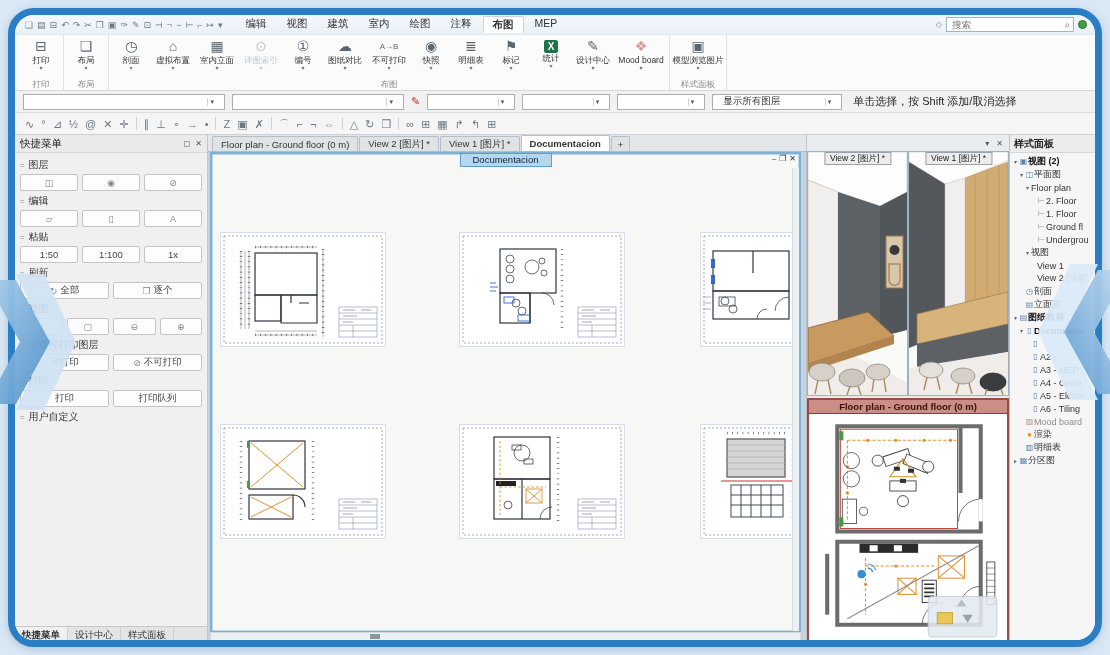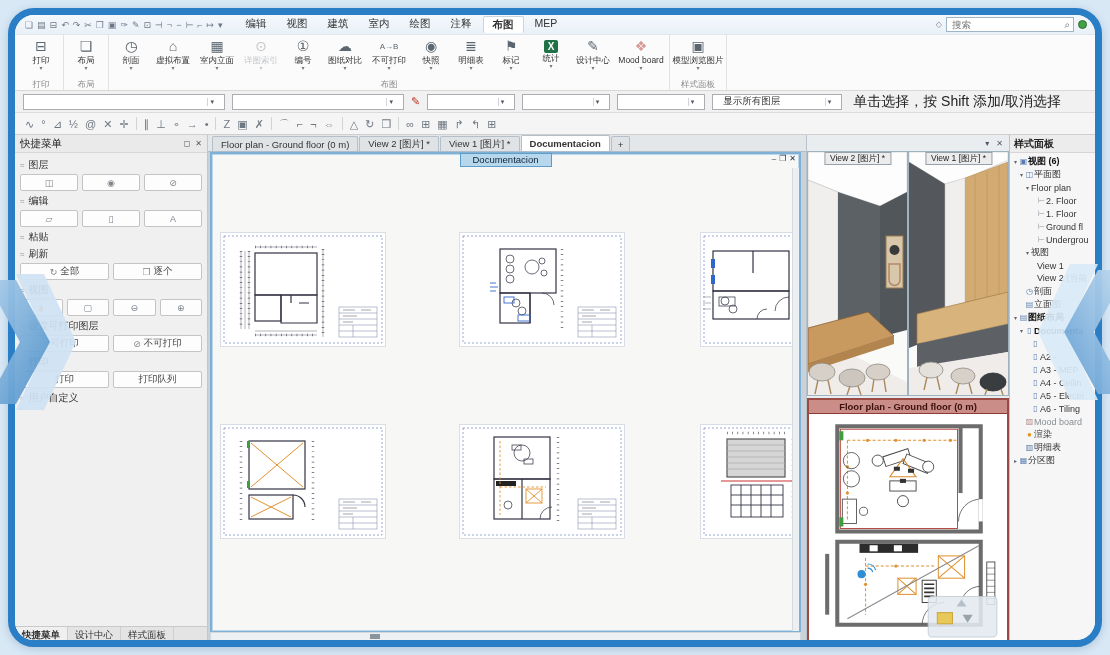--- a/index.html
+++ b/index.html
@@ -36,21 +36,21 @@
   .ico.excel{background:#1f7246;color:#fff;font-size:10px;font-weight:bold;width:14px;height:13px;margin-top:2px;
              display:flex;align-items:center;justify-content:center;border-radius:2px;}
   .ico.mood{color:#d89a96;}
   .glabel{font-size:8.5px;color:#8a8a8a;text-align:center;height:12px;line-height:12px;}
   
   .optionsbar{height:21px;background:#f1f1f1;border-bottom:1px solid #dcdcdc;display:flex;align-items:center;gap:7px;padding:0 8px;}
   .combo{height:14px;background:#fff;border:1px solid #abadb3;display:flex;align-items:center;font-size:9.5px;color:#333;padding:0 10px;}
   .combo .cv{flex:1;overflow:hidden;white-space:nowrap;}
   .combo .ca{font-size:7px;color:#556;border-left:1px solid #d0d3d8;padding-left:2px;}
   .redpen{color:#c0392b;font-size:11px;}
-  .hint{font-size:14px;color:#222;margin-left:4px;white-space:nowrap;}
+  .hint{font-size:11px;color:#222;margin-left:4px;white-space:nowrap;}
   
   .toolrow{height:21px;background:#f5f5f5;border-bottom:1px solid #cfcfcf;display:flex;align-items:center;gap:7px;padding:0 10px;}
   .ti{font-size:11px;color:#6e7882;line-height:12px;}
   .tsep{width:1px;height:13px;background:#d3d3d3;}
   
   .main{display:flex;height:508px;}
   
   .left-panel{width:192px;background:#f0f0f0;border-right:1px solid #c6c6c6;display:flex;flex-direction:column;position:relative;}
   .panel-header{height:17px;display:flex;align-items:center;padding:0 5px;font-size:10.5px;color:#222;background:#eaeaea;border-bottom:1px solid #d8d8d8;}
   .ph-btns{margin-left:auto;display:flex;gap:5px;font-size:8px;color:#556;}
@@ -364,20 +364,31 @@
               <div class="qbtn">
                 <span class="bico">▯</span>
               </div>
               <div class="qbtn">
                 <span class="bico">A</span>
               </div>
             </div>
             <div class="qsec-h">
               <span class="chev">≈</span>
               <span>粘贴</span>
+            </div>
+            <div class="qrow">
+              <div class="qbtn">
+                <span>1:50</span>
+              </div>
+              <div class="qbtn">
+                <span>1:100</span>
+              </div>
+              <div class="qbtn">
+                <span>1x</span>
+              </div>
             </div>
             <div class="qsec-h">
               <span class="chev">≈</span>
               <span>刷新</span>
             </div>
             <div class="qrow">
               <div class="qbtn">
                 <span class="bico">↻</span>
                 <span>全部</span>
               </div>
@@ -757,21 +768,21 @@
           </svg>
         </div>
       </div>
 
       <div class="browser-panel">
         <div class="pb-header">样式面板</div>
         <div class="pb-tree" id="pbtree">
             <div class="trow bold" style="padding-left: 2px;">
               <span class="exp">▾</span>
               <span class="tico" data-icon="views-icon">▣</span>
-              <span>视图 (6)</span>
+              <span>视图 (2)</span>
             </div>
             <div class="trow" style="padding-left: 8px;">
               <span class="exp">▾</span>
               <span class="tico" data-icon="plan-cat-icon">◫</span>
               <span>平面图</span>
             </div>
             <div class="trow" style="padding-left: 14px;">
               <span class="exp">▾</span>
               <span>Floor plan</span>
             </div>

